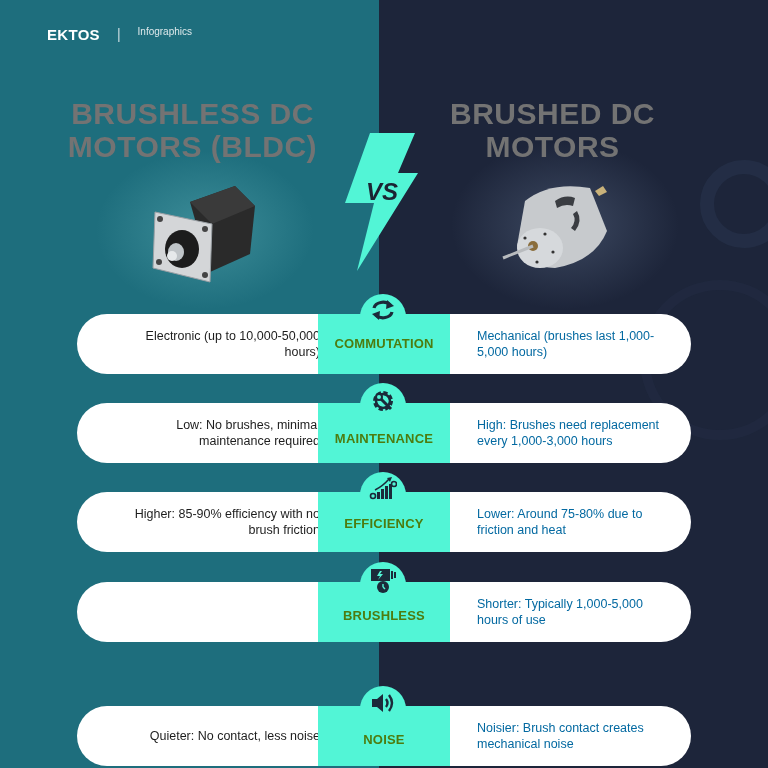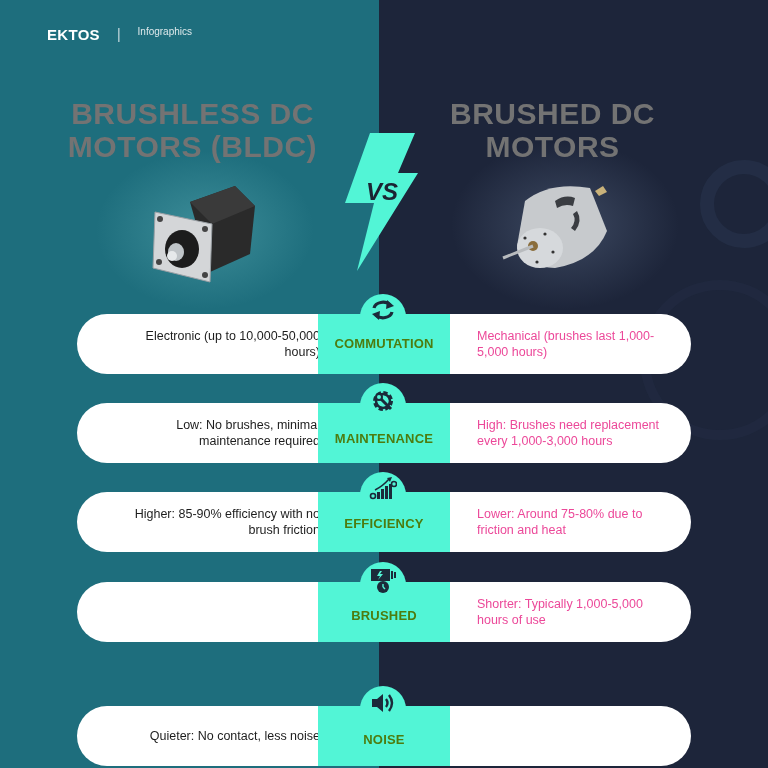--- a/index.html
+++ b/index.html
@@ -19,21 +19,21 @@
   .title.left { left:40px; width:305px; top:97px; }
   .title.right { left:420px; width:265px; top:97px; }
 
   .vs-bolt { position:absolute; left:340px; top:133px; width:80px; height:140px; }
 
   .motor { position:absolute; }
 
   .row { position:absolute; left:77px; width:614px; height:60px; }
   .row .pill { position:absolute; left:0; top:0; width:614px; height:60px; background:#fff; border-radius:30px; }
   .row .left-text { position:absolute; left:30px; width:213px; top:0; height:60px; display:flex; align-items:center; justify-content:flex-end; text-align:right; font-size:12.5px; line-height:16px; color:#1d1d1d; }
-  .row .right-text { position:absolute; left:400px; width:185px; top:0; height:60px; display:flex; align-items:center; text-align:left; font-size:12.5px; line-height:16px; color:#ec4899; }
+  .row .right-text { position:absolute; left:400px; width:185px; top:0; height:60px; display:flex; align-items:center; text-align:left; font-size:12.5px; line-height:16px; color:#0369a1; }
   .row .center { position:absolute; left:241px; top:0; width:132px; height:60px; background:#52f5d6; }
   .row .tab { position:absolute; left:283px; top:-20px; width:46px; height:40px; background:#52f5d6; border-radius:23px 23px 0 0; display:flex; justify-content:center; align-items:flex-start; padding-top:4px; box-sizing:border-box; }
   .row .center-label { position:absolute; left:241px; width:132px; top:22px; text-align:center; font-weight:bold; font-size:13px; color:#4d7c0f; letter-spacing:0.2px; }
   .icon svg { display:block; }
 </style>
 </head>
 <body>
 
 <div class="bg-left"></div>
 <div class="bg-right"></div>
@@ -149,29 +149,30 @@
     <svg width="28" height="30" viewBox="0 0 28 30">
         <rect x="2" y="3" width="19" height="12" fill="#1b2a3a"></rect>
         <rect x="22" y="5" width="2" height="8" fill="#1b2a3a"></rect>
         <rect x="25" y="6" width="2" height="6" fill="#1b2a3a"></rect>
         <polygon points="11,5 8,10 11,10 9,14 14,8 11,8 13,5" fill="#52f5d6"></polygon>
         <circle cx="14" cy="21" r="6" fill="#1b2a3a"></circle>
         <line x1="14" y1="18" x2="14" y2="21" stroke="#52f5d6" stroke-width="1.4"></line>
         <line x1="14" y1="21" x2="16" y2="23" stroke="#52f5d6" stroke-width="1.4"></line>
       </svg>
   </div>
-  <div class="center-label" style="top:26px;">BRUSHED</div>
+  <div class="center-label" style="top:26px;">BRUSHLESS</div>
   <div class="right-text">Shorter: Typically 1,000-5,000 hours of use</div>
 </div>
 
 <div class="row" style="top:706px;">
   <div class="pill"></div>
   <div class="left-text">Quieter: No contact, less noise</div>
   <div class="center"></div>
   <div class="tab icon">
     <svg width="28" height="26" viewBox="0 0 28 26">
         <polygon points="3,9 8,9 14,4 14,22 8,17 3,17" fill="#1b2a3a"></polygon>
         <path d="M17,9 Q20,13 17,17" fill="none" stroke="#1b2a3a" stroke-width="2.4"></path>
         <path d="M20,5 Q26,13 20,21" fill="none" stroke="#1b2a3a" stroke-width="2.4"></path>
       </svg>
   </div>
   <div class="center-label" style="top:26px;">NOISE</div>
+  <div class="right-text">Noisier: Brush contact creates mechanical noise</div>
 </div>
 
 </body></html>

